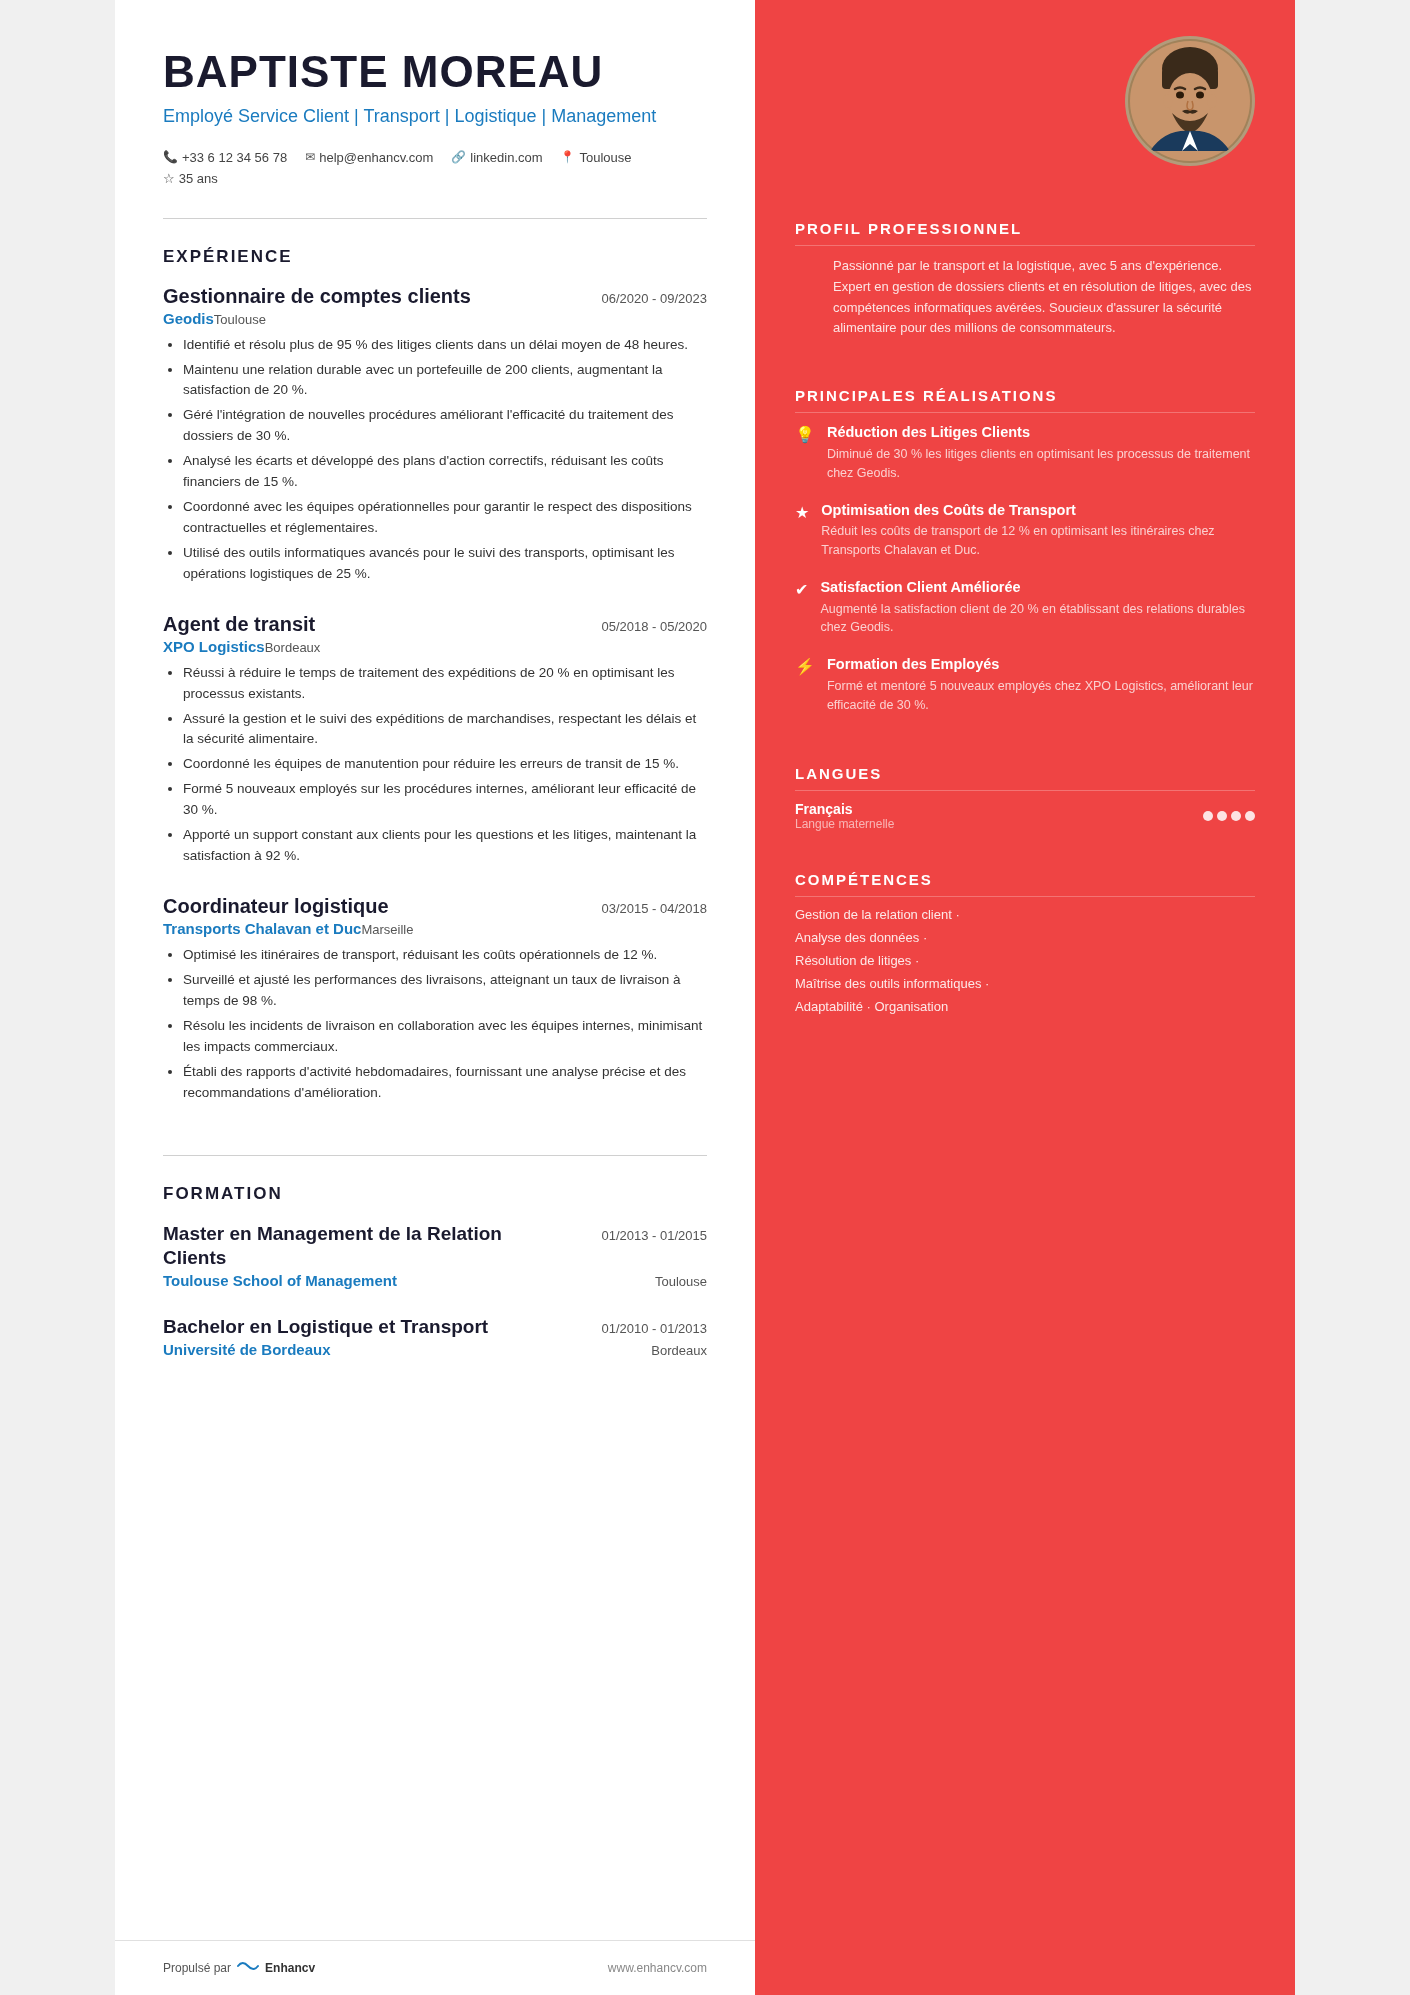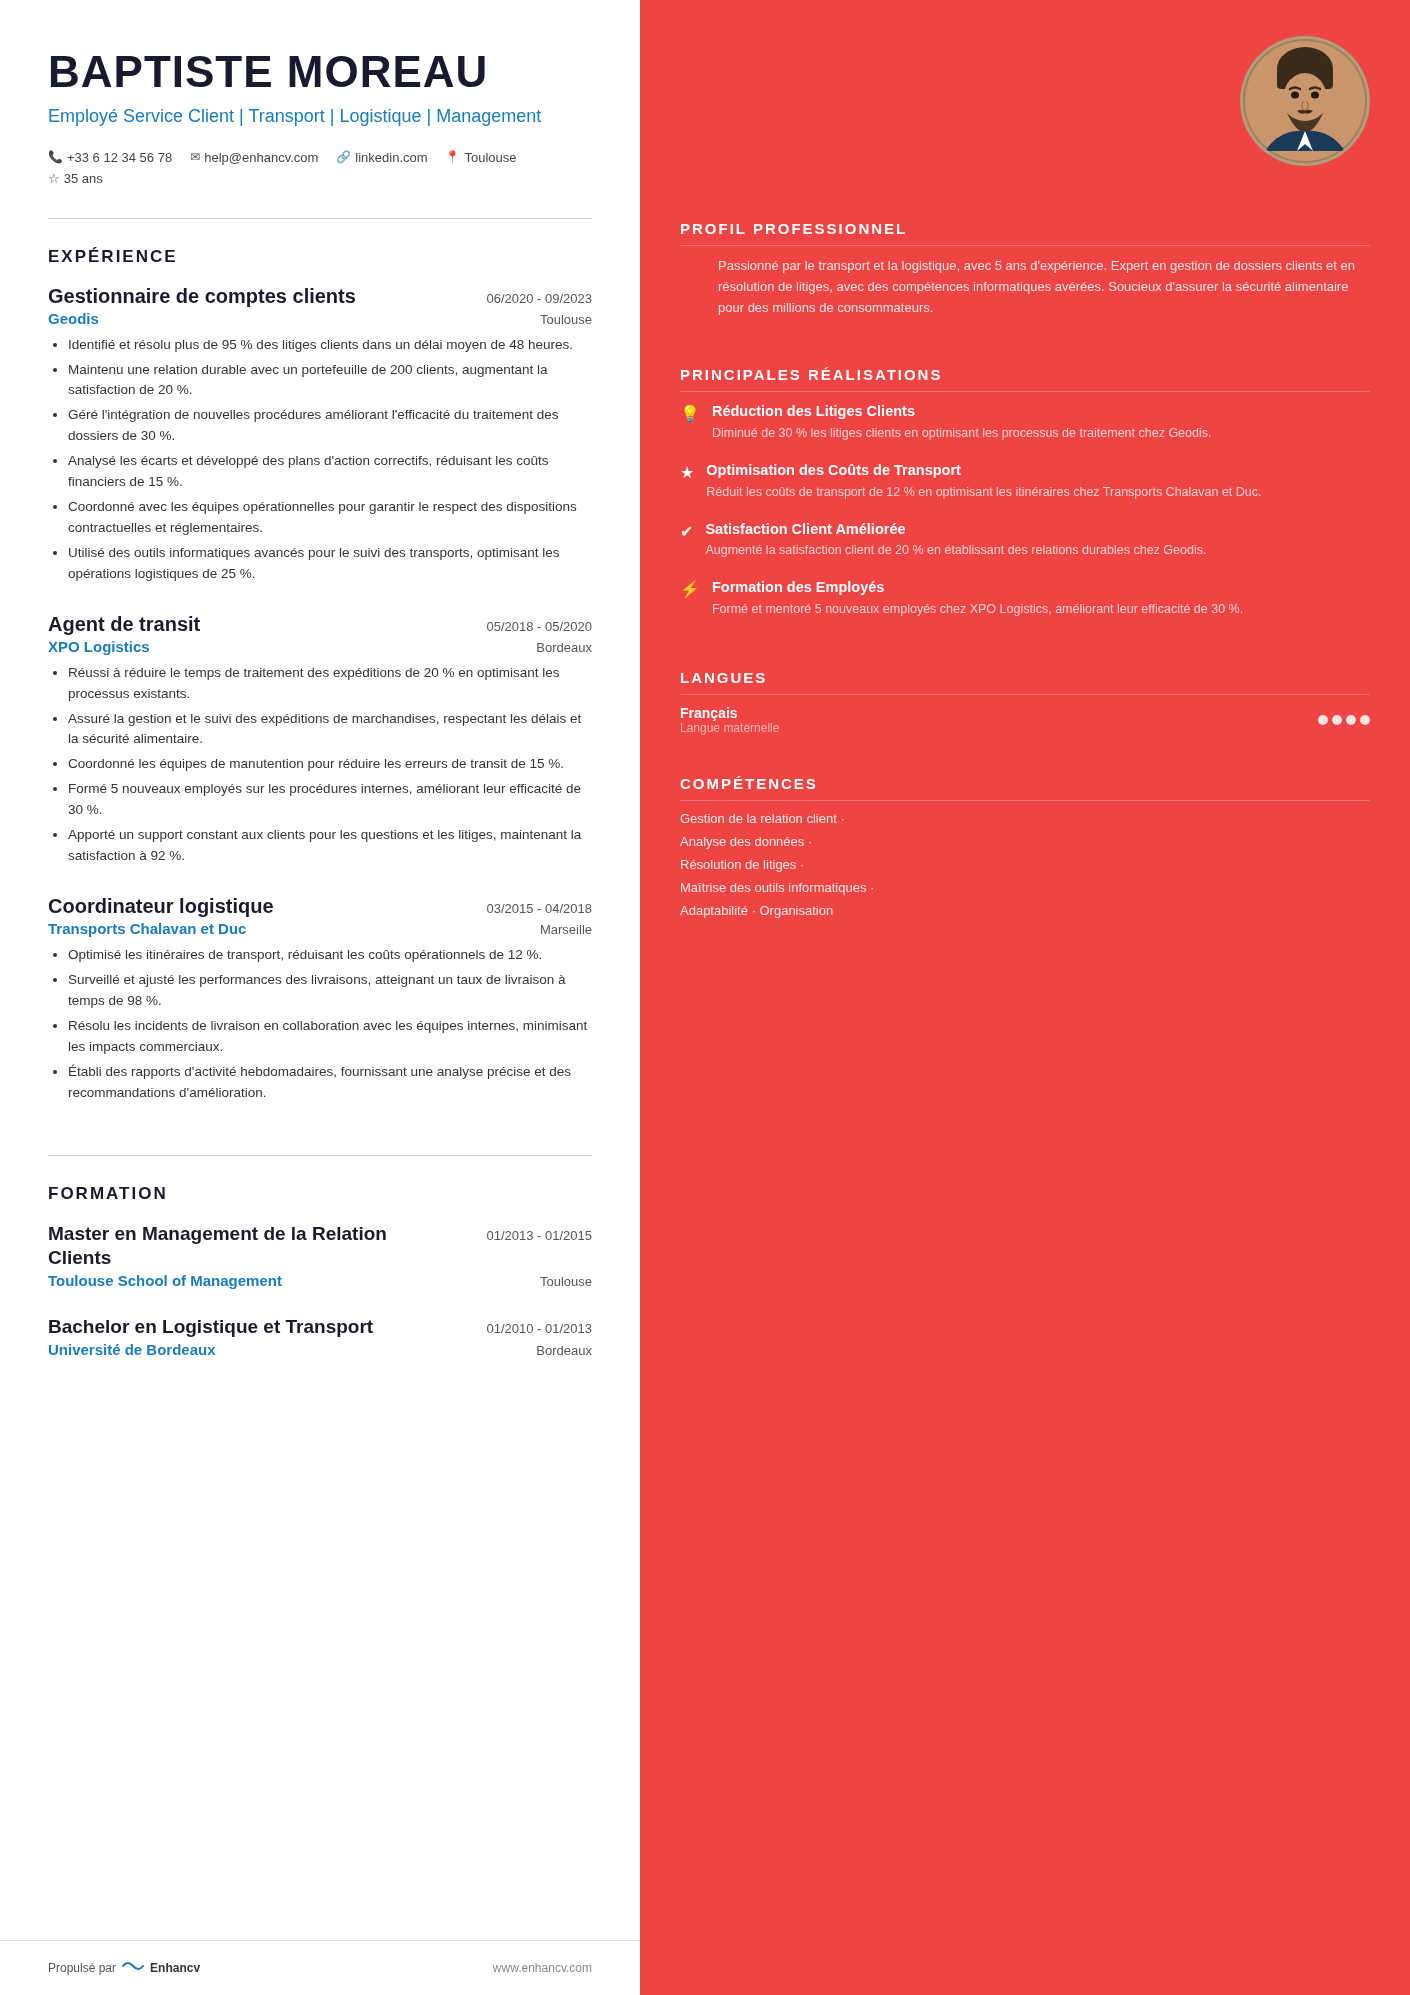--- a/index.html
+++ b/index.html
@@ -5,21 +5,21 @@
     * { margin: 0; padding: 0; box-sizing: border-box; }
     body {
       font-family: 'Arial', sans-serif;
       background: #f0f0f0;
       display: flex;
       justify-content: center;
       align-items: flex-start;
       min-height: 100vh;
     }
     .page {
-      width: 1410px;
+      width: 1180px;
       min-height: 1995px;
       background: #fff;
       display: flex;
       flex-direction: row;
       position: relative;
     }
     
     .left-col {
       flex: 0 0 640px;
       width: 640px;
@@ -102,21 +102,20 @@
       font-weight: 700;
       color: #1a1a2e;
     }
     .job-dates {
       font-size: 13px;
       color: #555;
       white-space: nowrap;
     }
     .job-company-row {
       display: flex;
-      justify-content: space-between;
       align-items: baseline;
       margin-bottom: 8px;
     }
     .job-company {
       font-size: 15px;
       color: #1a7bbf;
       font-weight: 600;
     }
     .job-location {
       font-size: 13px;

